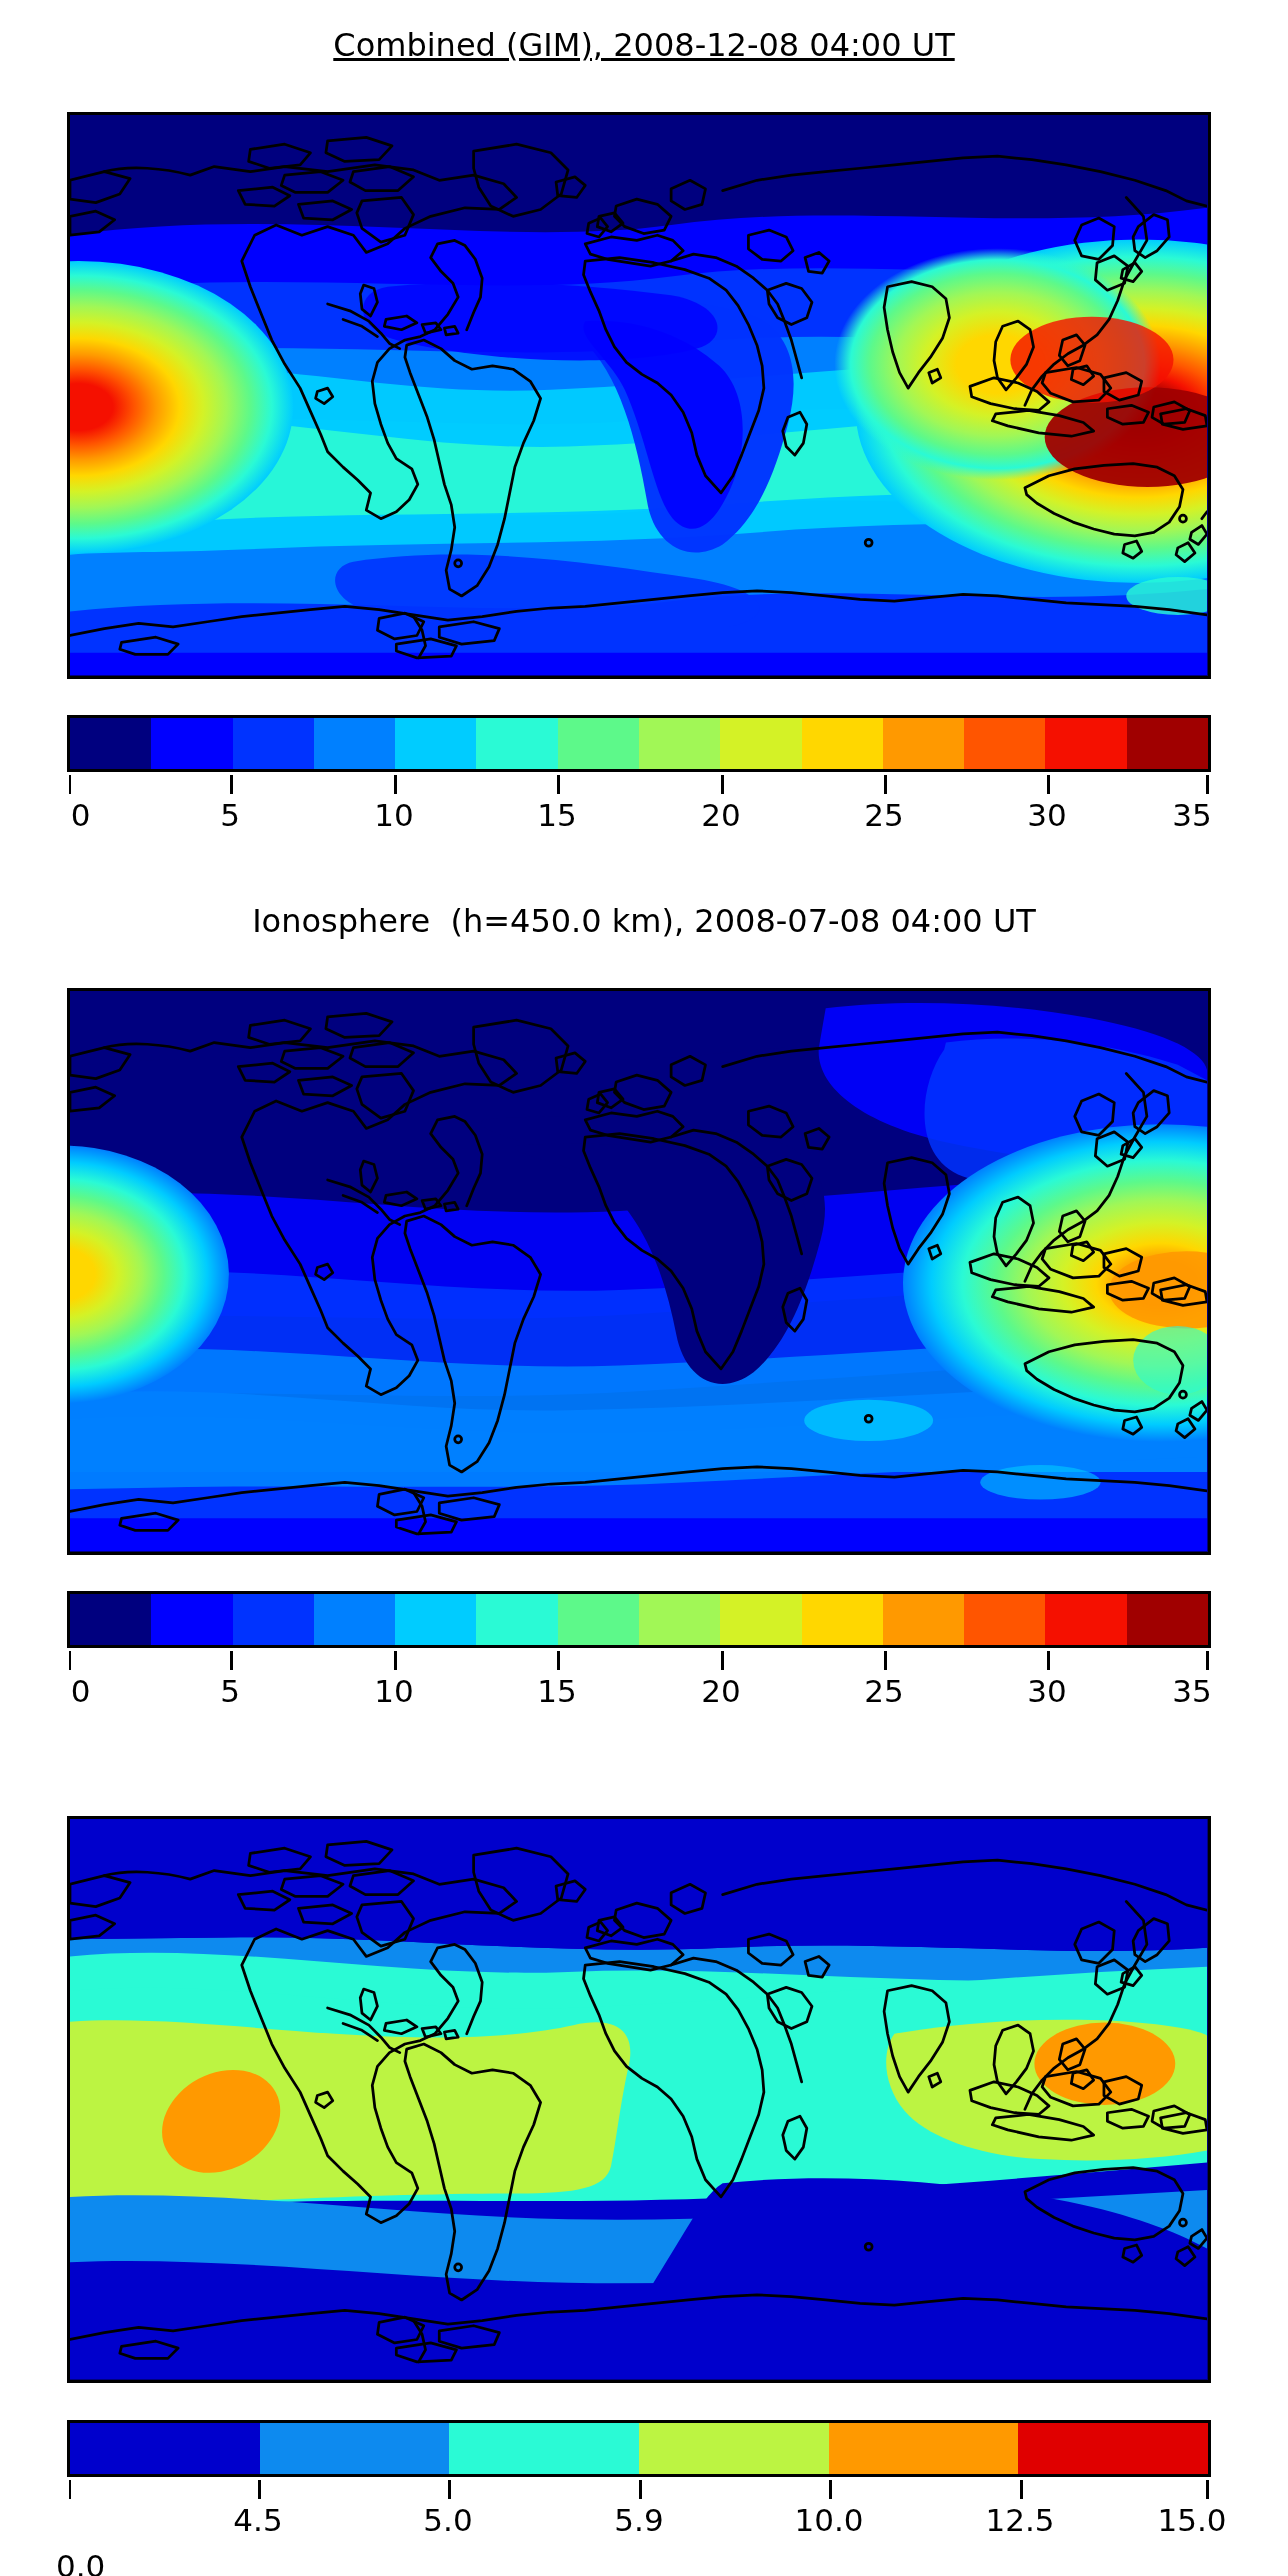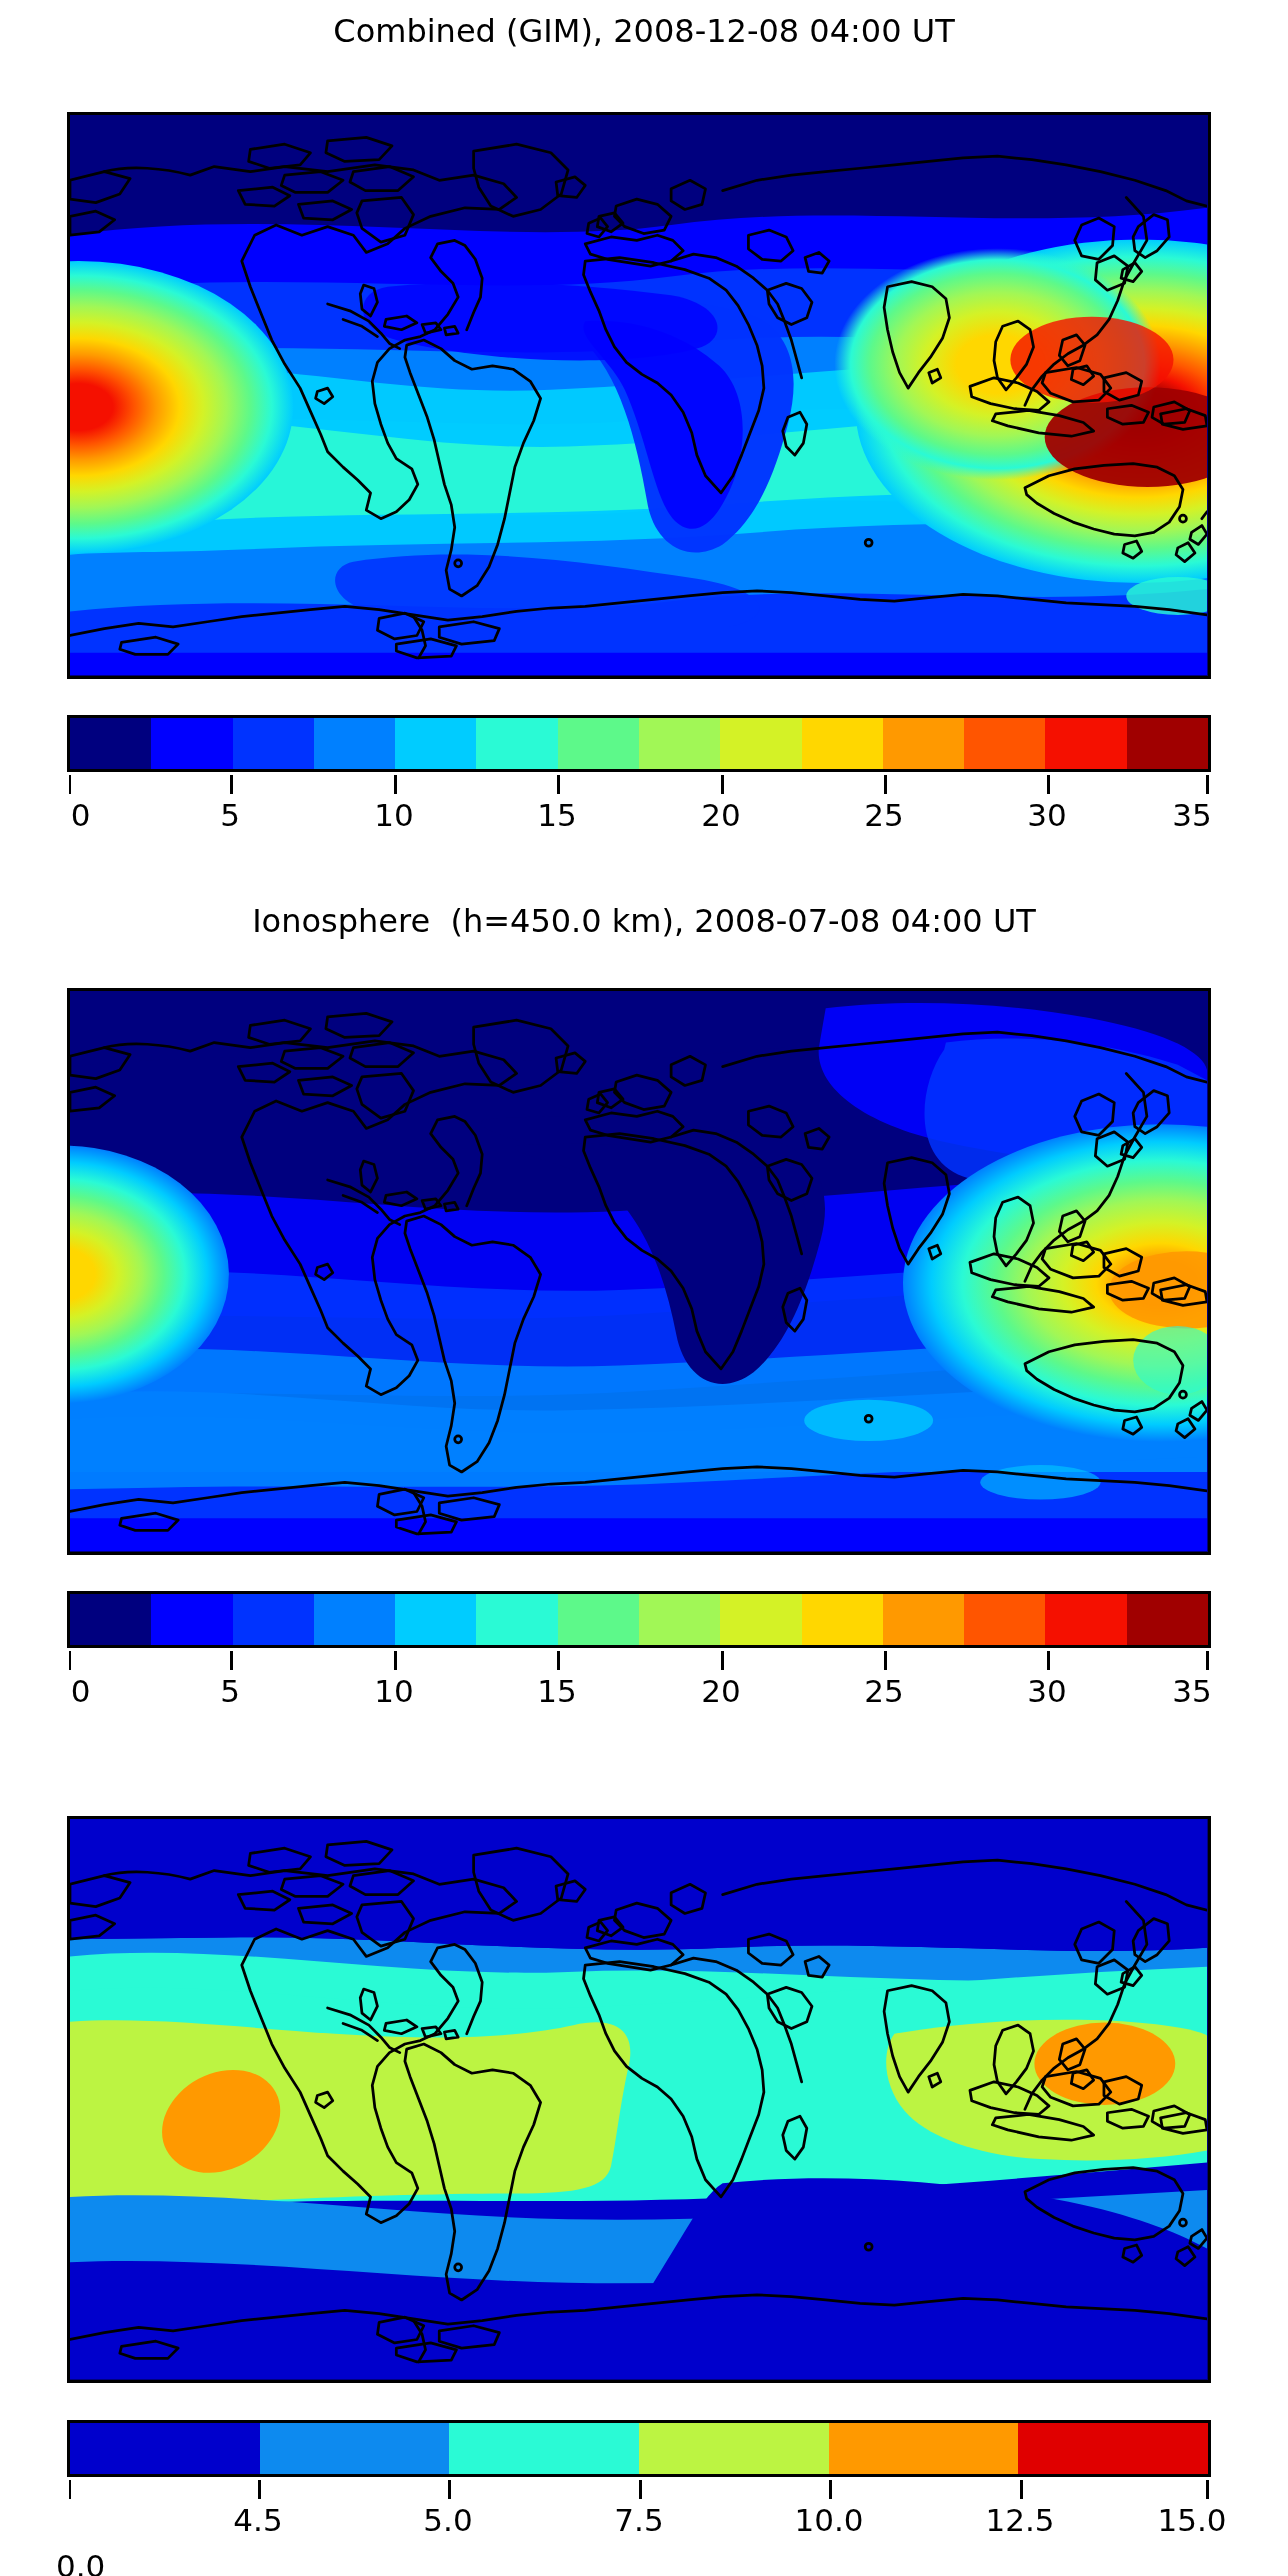--- a/index.html
+++ b/index.html
@@ -38,21 +38,21 @@
     transform:translateX(-50%); white-space:nowrap;
     font-family:"DejaVu Sans", sans-serif;
   }
 </style>
 </head>
 <body>
 
 <div class="figure">
 
   <div class="panel" style="top:0px;height:859px;">
-    <div class="panel-title" style="top:12px;">Combined (GIM), 2008-12-08 04:00 UT</div>
+    <div class="panel-title" style="top:26px;text-decoration:underline;">Combined (GIM), 2008-12-08 04:00 UT</div>
 
     <div class="map-box" style="top:112px;height:567px;">
       <svg width="1137" height="560" viewBox="0 0 1324 652" preserveAspectRatio="none">
         <defs>
           <radialGradient id="g1pac" cx="0" cy="0" r="1" gradientUnits="userSpaceOnUse" gradientTransform="translate(10,340) scale(250,170)">
             <stop offset="0" stop-color="#f51000"></stop>
             <stop offset="0.16" stop-color="#f51000"></stop>
             <stop offset="0.26" stop-color="#ff5500"></stop>
             <stop offset="0.36" stop-color="#ff9900"></stop>
             <stop offset="0.47" stop-color="#ffd700"></stop>
@@ -673,21 +673,21 @@
           <div class="tickmark" style="left: 381px;"></div>
           <div class="tickmark" style="left: 572px;"></div>
           <div class="tickmark" style="left: 762px;"></div>
           <div class="tickmark" style="left: 953px;"></div>
           <div class="tickmark" style="left: 1139px;"></div>
         </div>
       <div class="cbar-labels">
           <div class="tlabel" style="left: 13.7px; margin-top: 46px;">0.0</div>
           <div class="tlabel" style="left: 191px;">4.5</div>
           <div class="tlabel" style="left: 381px;">5.0</div>
-          <div class="tlabel" style="left: 572px;">7.5</div>
+          <div class="tlabel" style="left: 572px;">5.9</div>
           <div class="tlabel" style="left: 762px;">10.0</div>
           <div class="tlabel" style="left: 953px;">12.5</div>
           <div class="tlabel" style="left: 1125px;">15.0</div>
         </div>
     </div>
   </div>
 
 </div>
 
 

